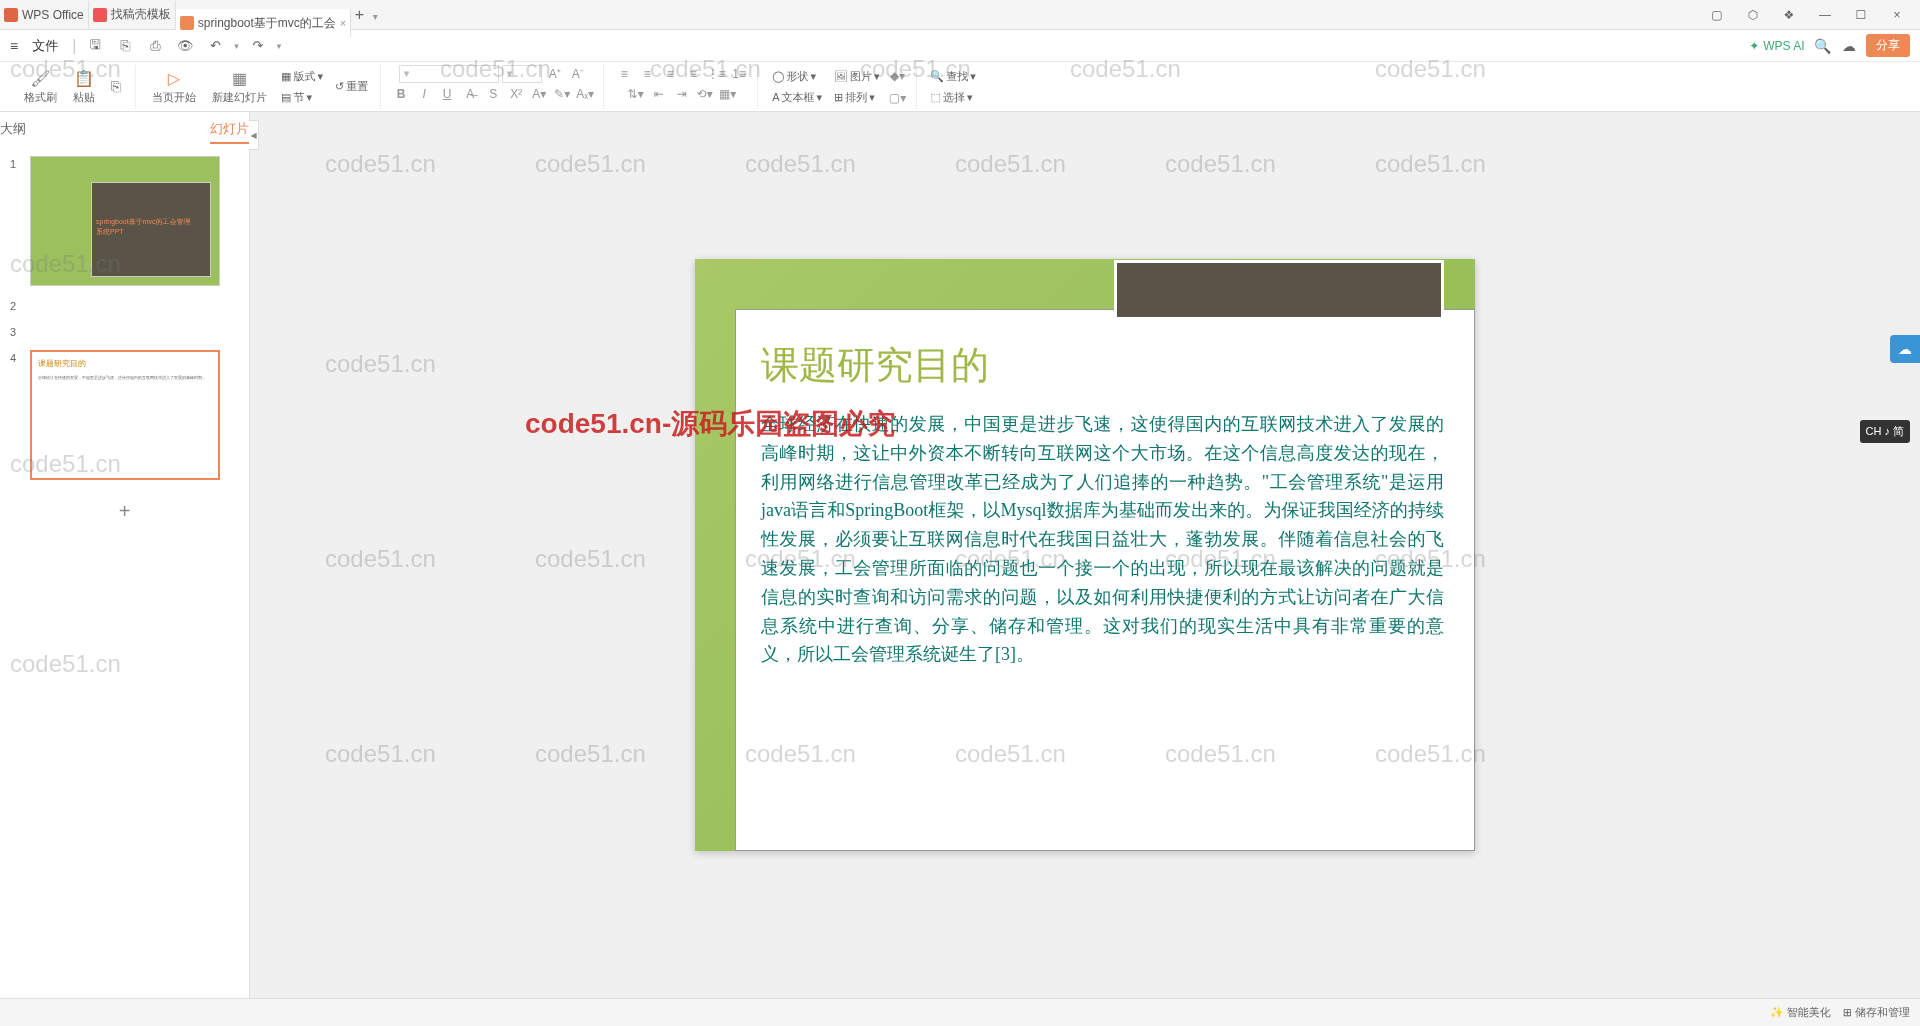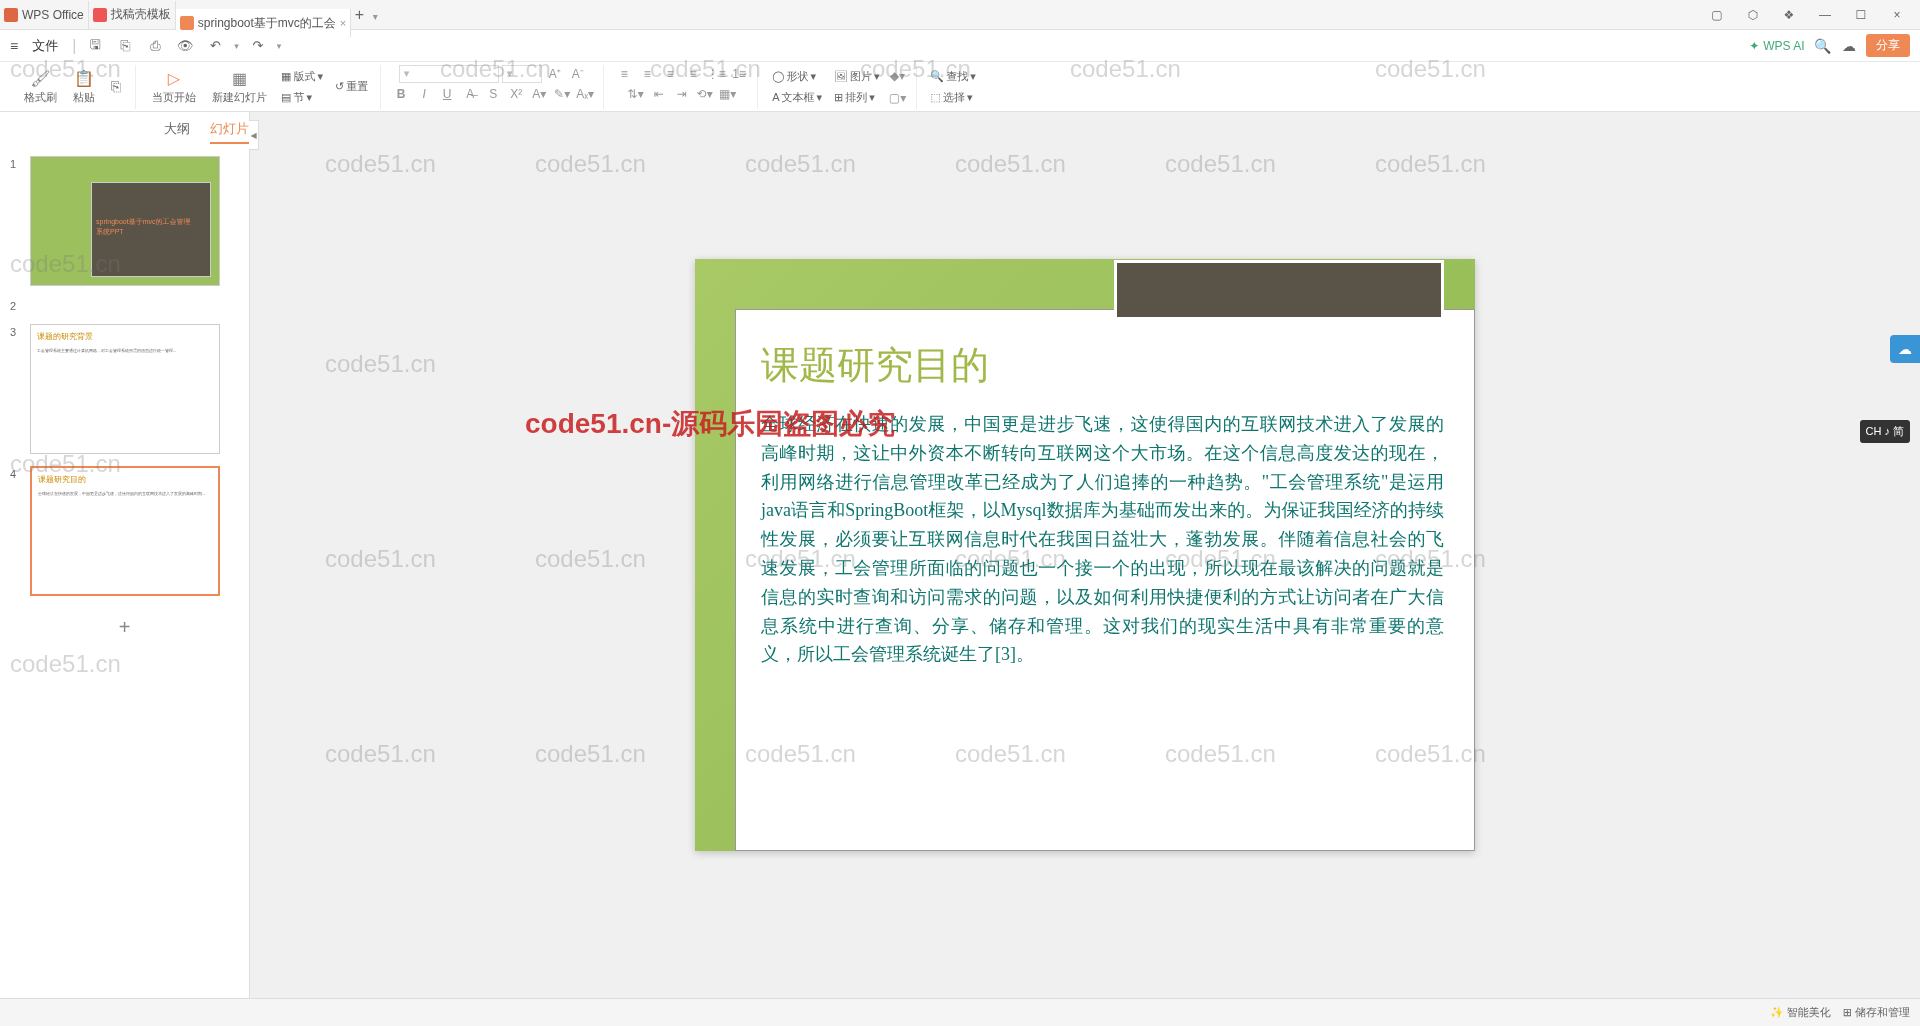--- a/index.html
+++ b/index.html
@@ -39,21 +39,21 @@
 .ribbon-btn { display: flex; flex-direction: column; align-items: center; justify-content: center; padding: 2px 6px; font-size: 11px; color: #666; cursor: pointer; gap: 2px; min-width: 32px; }
 .ribbon-btn-icon { font-size: 16px; color: #888; }
 .ribbon-small { font-size: 11px; color: #666; padding: 2px 4px; cursor: pointer; display: flex; align-items: center; gap: 2px; }
 .font-group { display: flex; flex-direction: column; gap: 2px; }
 .font-row { display: flex; align-items: center; gap: 3px; }
 .fmt-btn { width: 20px; height: 18px; display: flex; align-items: center; justify-content: center; font-size: 12px; color: #999; cursor: pointer; }
 
 
 .main { display: flex; height: calc(100% - 140px); }
 .sidebar { width: 250px; border-right: 1px solid #ddd; display: flex; flex-direction: column; background: #fff; }
-.sidebar-tabs { display: flex; justify-content: flex-end; gap: 20px; padding: 8px 0; font-size: 13px; }
+.sidebar-tabs { display: flex; justify-content: space-between; gap: 20px; padding: 8px 0; font-size: 13px; }
 .sidebar-tab { color: #666; cursor: pointer; padding-bottom: 4px; }
 .sidebar-tab.active { color: #e85; border-bottom: 2px solid #e85; }
 .thumbs { flex: 1; overflow-y: auto; padding: 4px 10px; }
 .thumb-wrap { display: flex; gap: 6px; margin-bottom: 12px; }
 .thumb-num { font-size: 11px; color: #666; width: 14px; padding-top: 2px; }
 .thumb { width: 190px; height: 130px; border: 1px solid #ccc; background: #9dc05e; position: relative; cursor: pointer; overflow: hidden; }
 .thumb.selected { border: 2px solid #e85; }
 .thumb-inner { position: absolute; inset: 8px; background: #fff; border: 1px solid #ccc; padding: 4px; font-size: 6px; color: #333; overflow: hidden; }
 .thumb-add { text-align: center; font-size: 20px; color: #888; cursor: pointer; padding: 8px; }
 
@@ -244,24 +244,20 @@
         <div class="thumb">
           <div class="thumb-inner" style="left:60px;top:25px;background:#5a5448"></div>
           <div style="position:absolute;left:65px;top:60px;font-size:7px;color:#e85;width:100px">springboot基于mvc的工会管理系统PPT</div>
         </div>
       </div>
       <div class="thumb-wrap">
         <div class="thumb-num">2</div>
       </div>
       <div class="thumb-wrap">
         <div class="thumb-num">3</div>
-        <div class="thumb" style="background:#fff">
-          <div style="padding:6px;font-size:8px;color:#c80">课题的研究背景</div>
-          <div style="padding:0 6px;font-size:4px;line-height:1.3;color:#666">工会管理系统主要通过计算机网络，对工会管理系统所需的信息进行统一管理...</div>
-        </div>
       </div>
       <div class="thumb-wrap">
         <div class="thumb-num">4</div>
         <div class="thumb selected" style="background:#fff">
           <div style="padding:6px;font-size:8px;color:#c80">课题研究目的</div>
           <div style="padding:0 6px;font-size:4px;line-height:1.3;color:#666">全球经济在快速的发展，中国更是进步飞速，这使得国内的互联网技术进入了发展的高峰时期...</div>
         </div>
       </div>
       <div class="thumb-add">+</div>
     </div>

